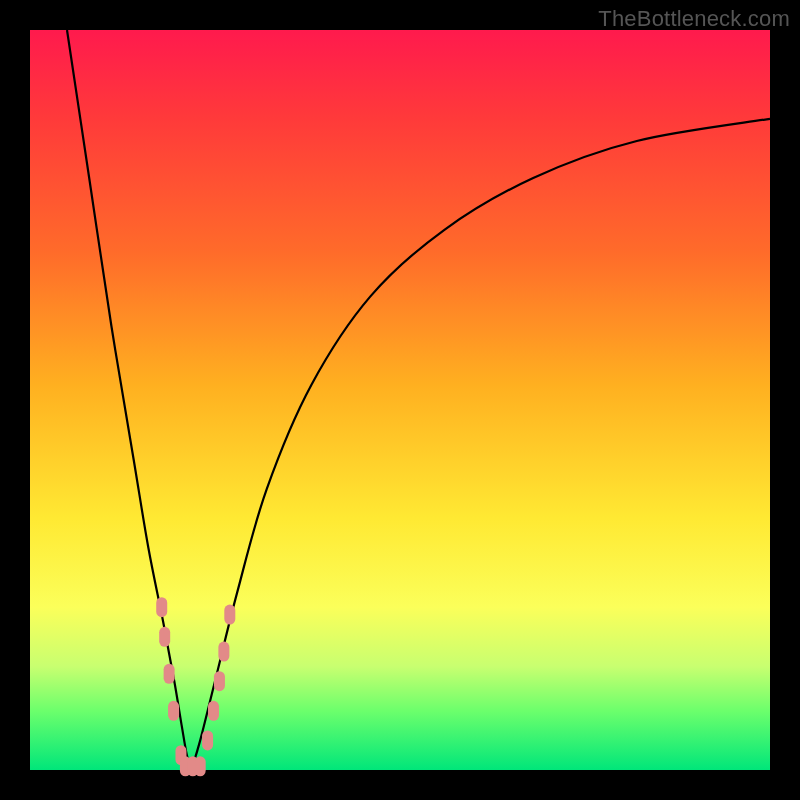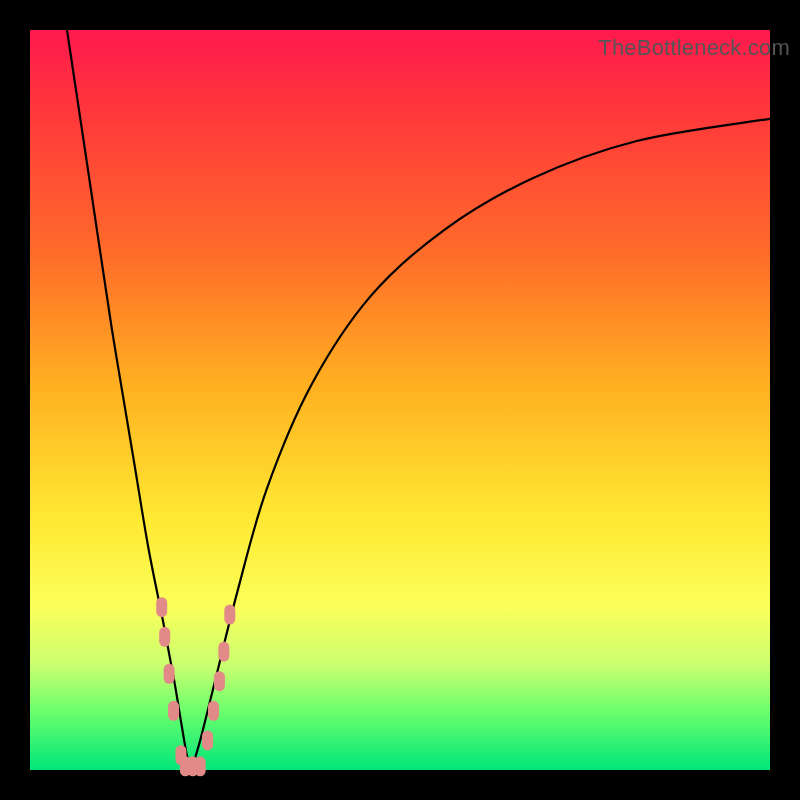--- a/index.html
+++ b/index.html
@@ -40,21 +40,20 @@
   }
   .attribution {
     position: absolute;
     top: 6px;
     right: 10px;
     color: #555;
     font-size: 22px;
     font-weight: 400;
     letter-spacing: 0.2px;
     z-index: 5;
-    margin-top: 29px;
   }
   svg.curves {
     position: absolute;
     left: 0;
     top: 0;
     width: 740px;
     height: 740px;
     overflow: visible;
   }
   .curve {

